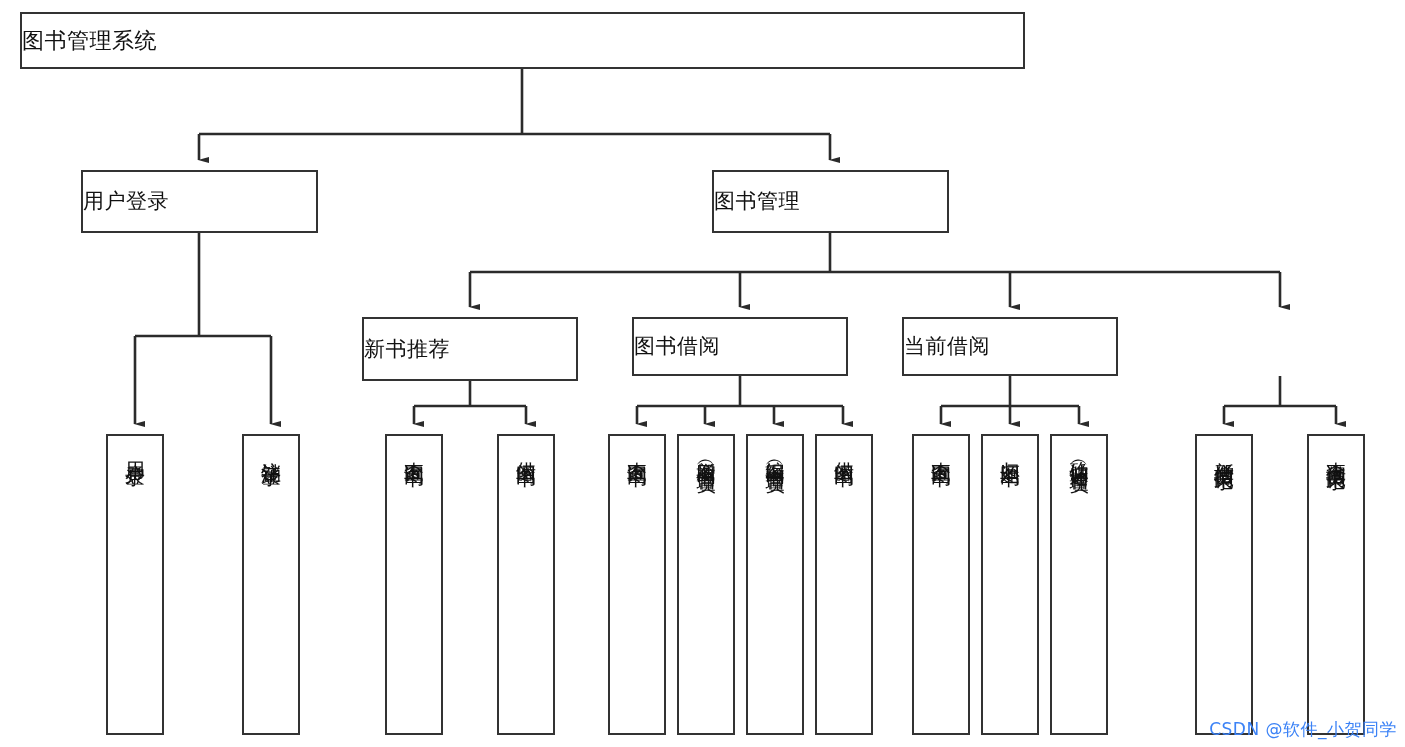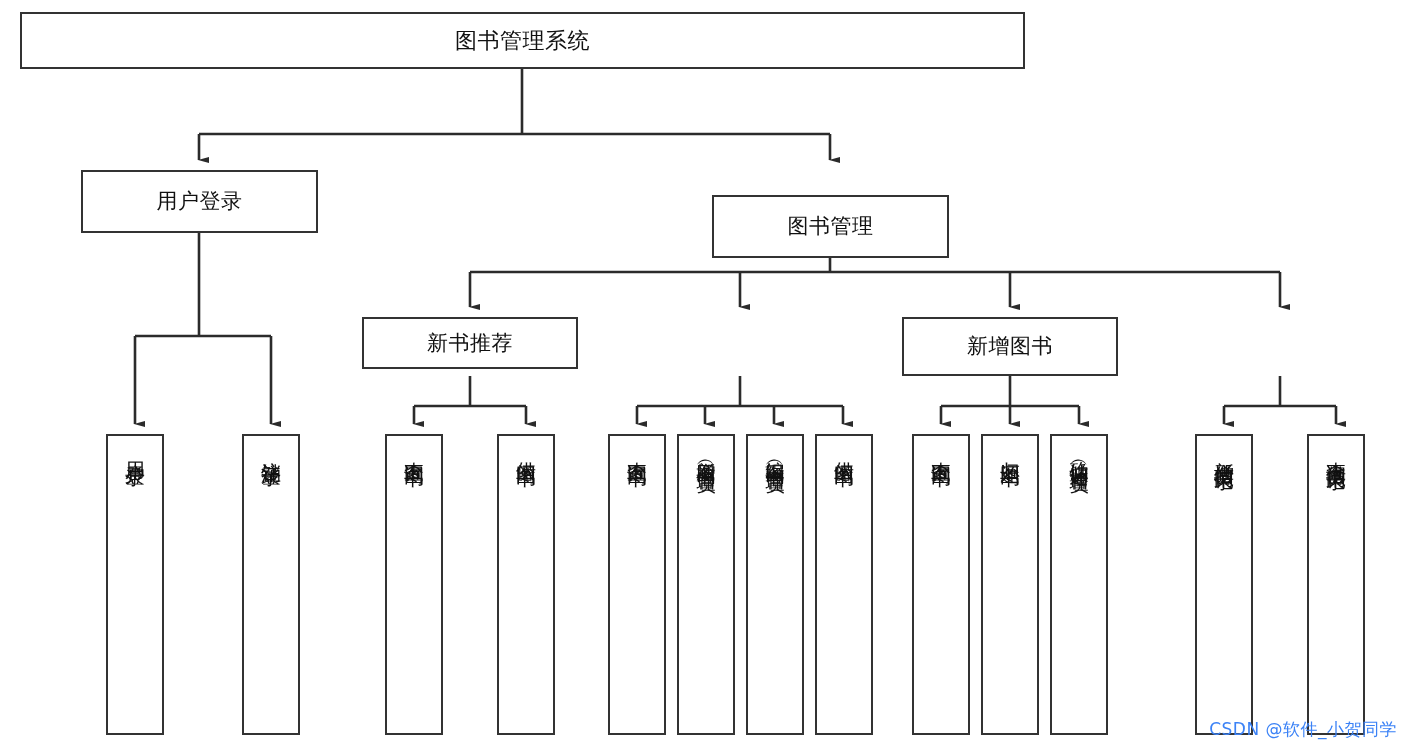--- a/index.html
+++ b/index.html
@@ -24,21 +24,20 @@
     width: 1405px;
     height: 747px;
   }
   .node {
     position: absolute;
     box-sizing: border-box;
     border: 2px solid #333333;
     background: #ffffff;
     display: flex;
     align-items: center;
-    justify-content: center;
     color: #111111;
   }
   .node .label {
     display: block;
     text-align: center;
     line-height: 1.05;
   }
   
   .node.h .label {
     font-size: 21px;
@@ -131,31 +130,34 @@
   </svg>
 
   <div class="node h root" style="left:20px; top:12px; width:1005px; height:57px;">
     <span class="label">图书管理系统</span>
   </div>
 
   <div class="node h" style="left:81px; top:170px; width:237px; height:63px;">
     <span class="label">用户登录</span>
   </div>
 
-  <div class="node h" style="left:712px; top:170px; width:237px; height:63px;margin-top:25px;">
+  <div class="node h" style="left:712px; top:170px; width:237px; height:63px;">
     <span class="label">图书管理</span>
   </div>
 
-  <div class="node h" style="left:362px; top:317px; width:216px; height:52px;">
+  <div class="node h" style="left:362px; top:317px; width:216px; height:64px;">
     <span class="label">新书推荐</span>
   </div>
 
+  <div class="node h" style="left:632px; top:317px; width:216px; height:59px;">
+    <span class="label">图书借阅</span>
+  </div>
 
   <div class="node h" style="left:902px; top:317px; width:216px; height:59px;">
-    <span class="label">新增图书</span>
+    <span class="label">当前借阅</span>
   </div>
 
 
   <div class="node v" style="left:106px; top:434px; width:58px; height:301px;">
     <span class="label">用户登录</span>
   </div>
 
   <div class="node v" style="left:242px; top:434px; width:58px; height:301px;">
     <span class="label">注销登录</span>
   </div>

